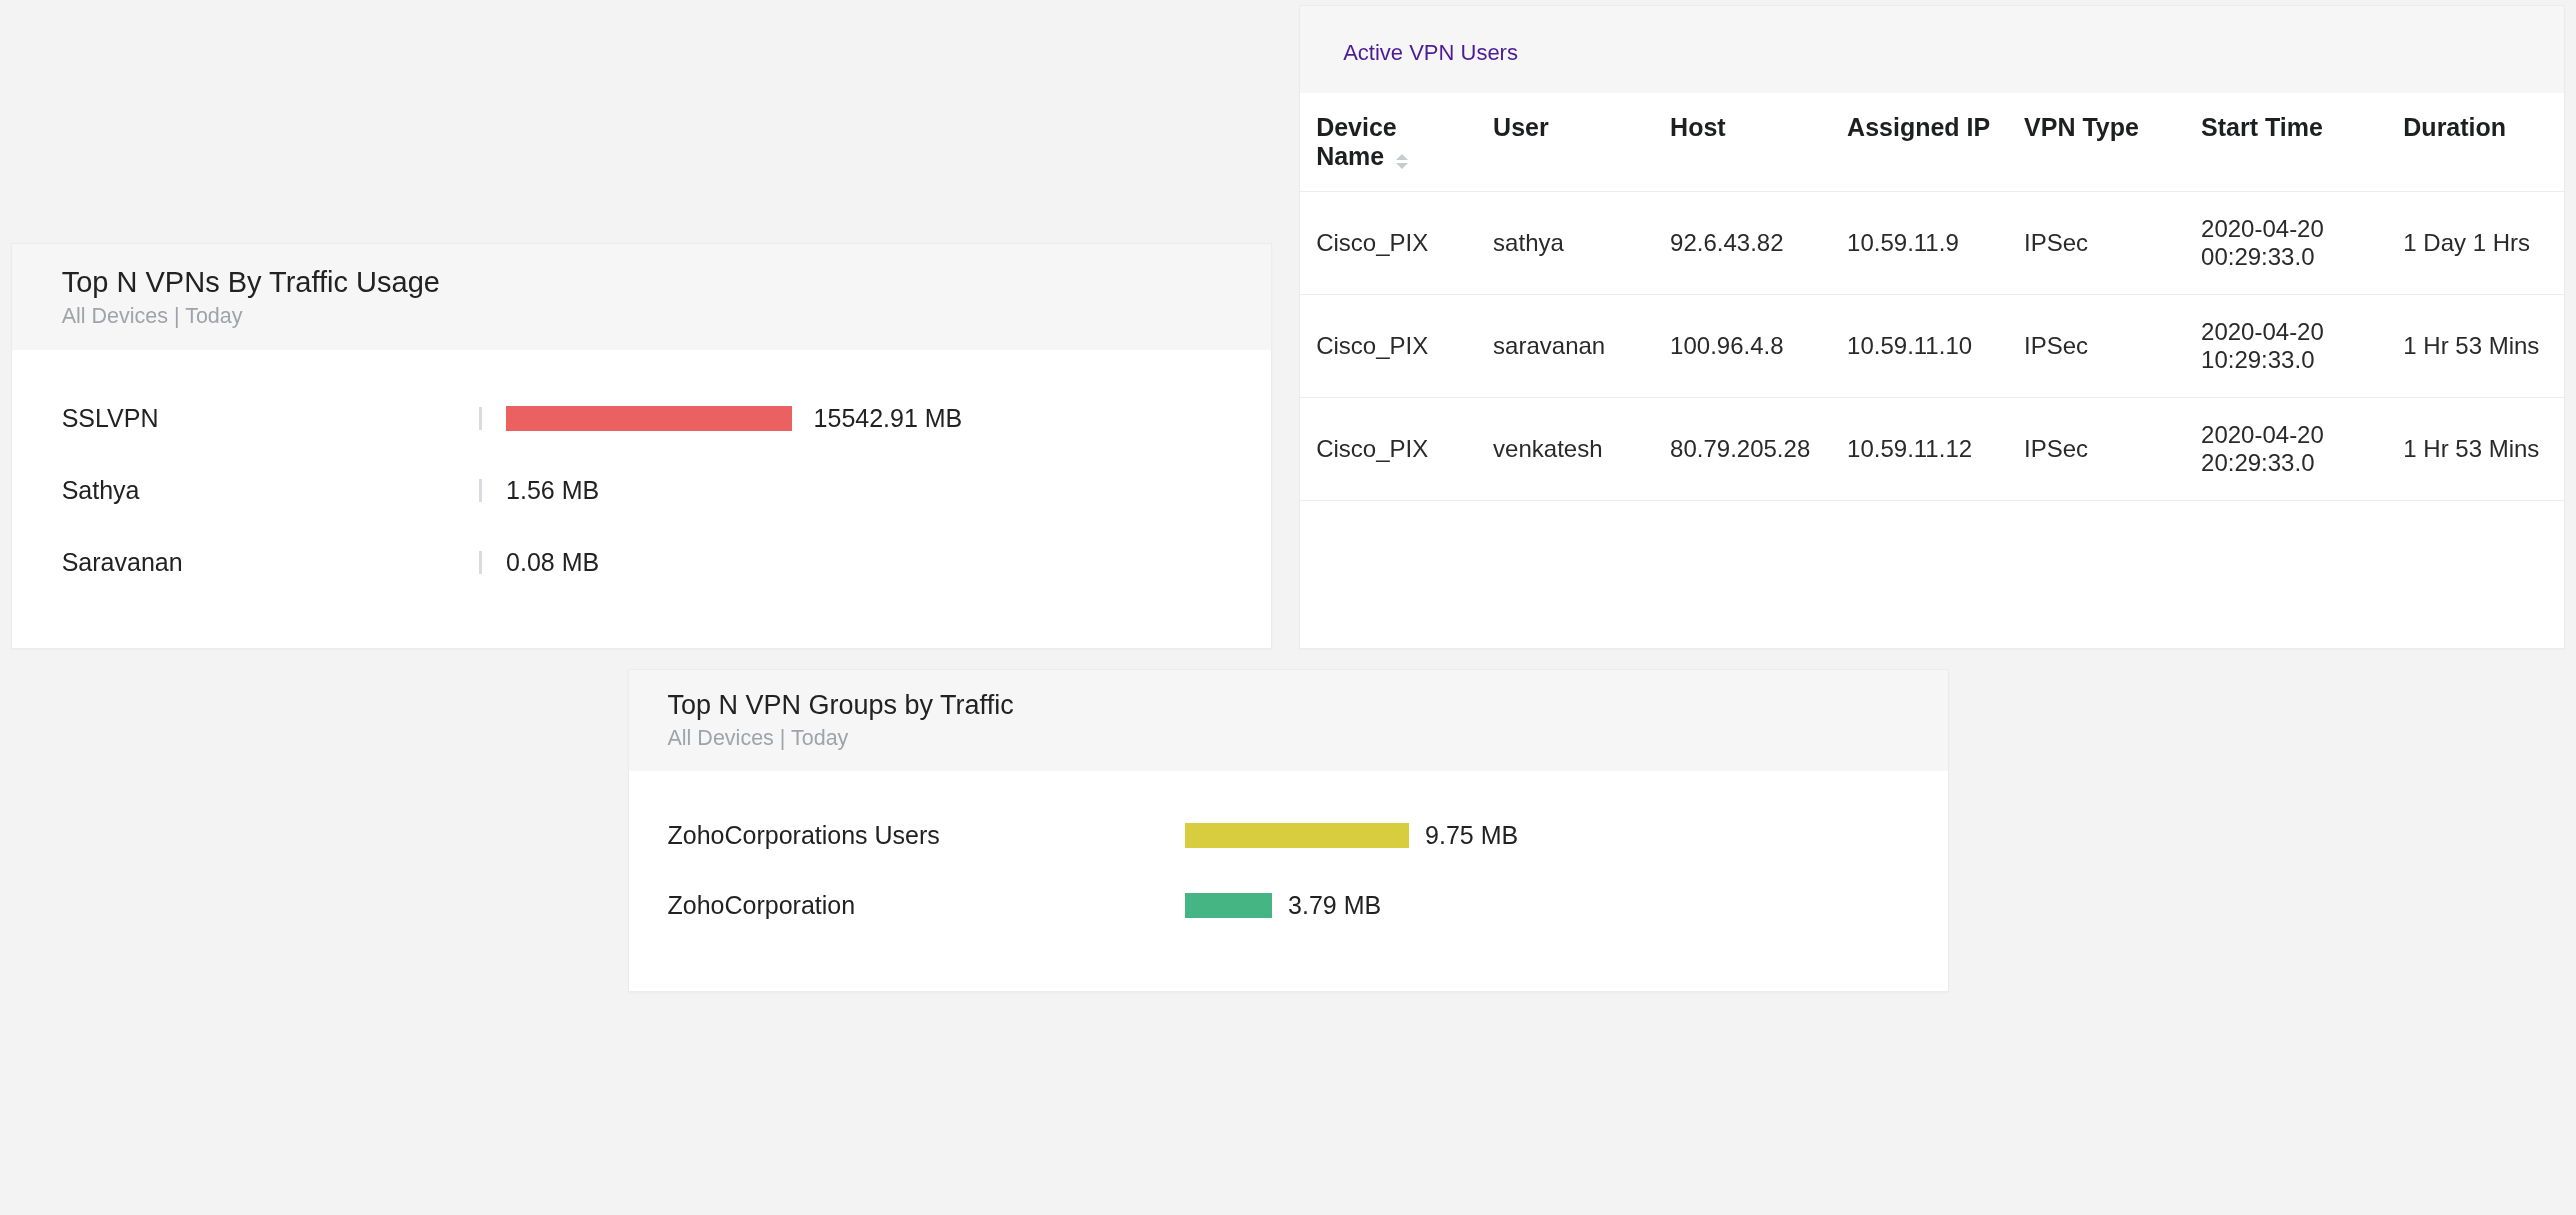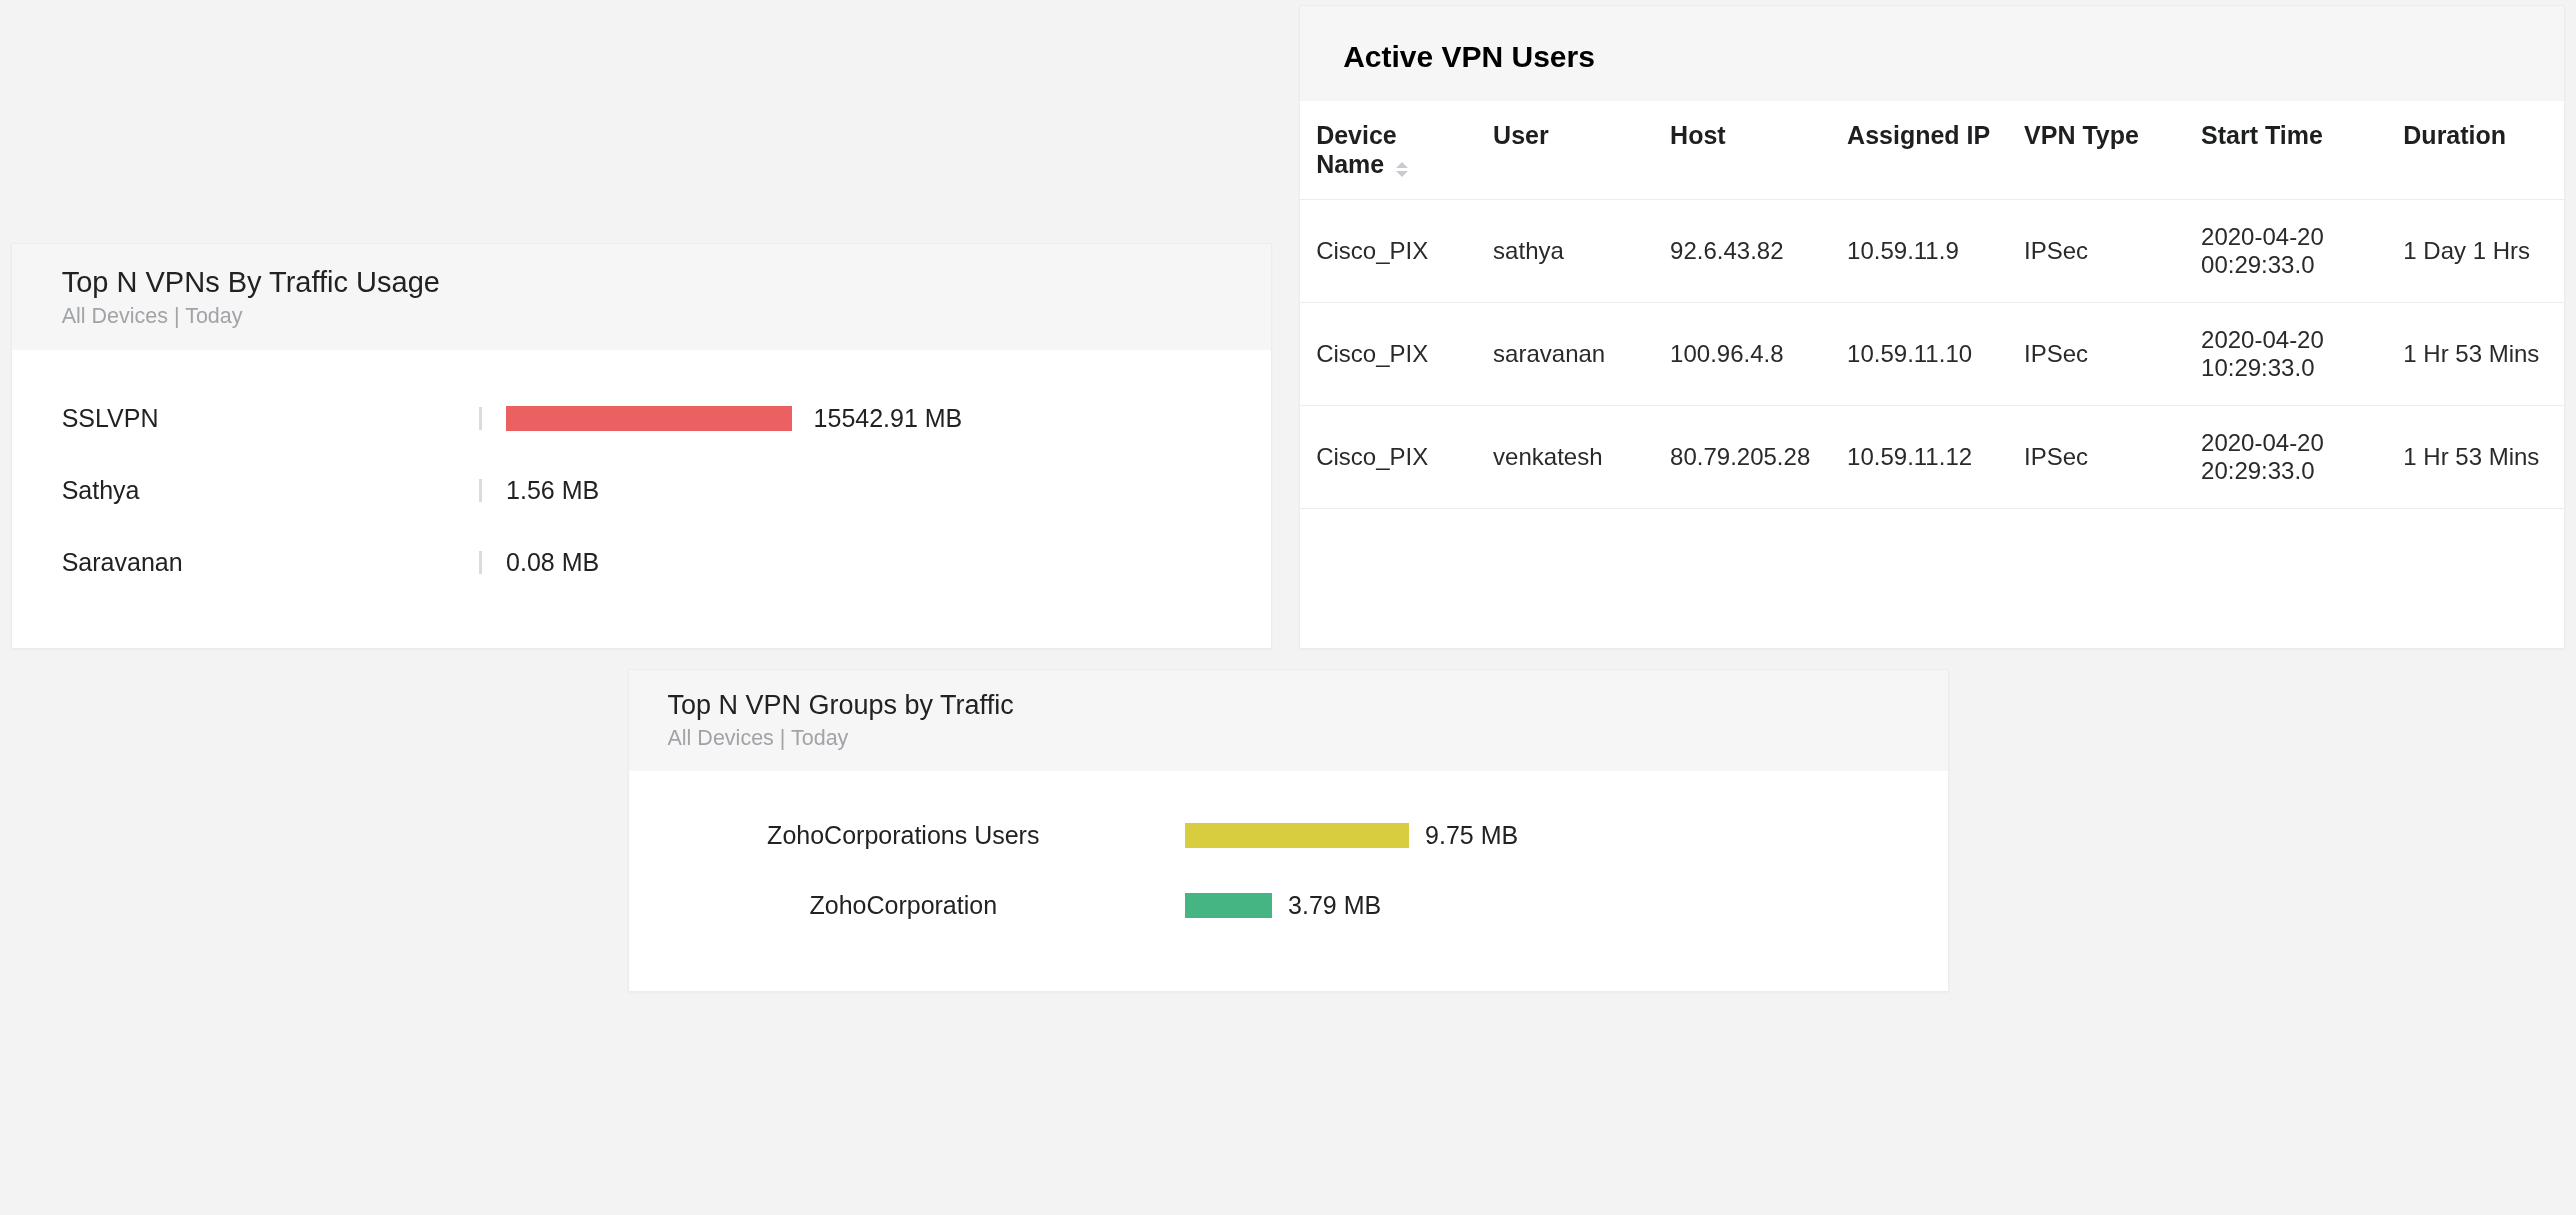--- a/index.html
+++ b/index.html
@@ -66,21 +66,21 @@
   }
   .bar-right {
     display: flex; align-items: center; gap: 21.5px;
     position: relative;
   }
   .bar { height: 25px; }
   .bar-value { font-size: 25px; color: #222; white-space: nowrap; }
 
   
   #panel-active .panel-title-only {
-    font-size: 30px; font-weight: 700; color: #000000;
+    font-size: 22px; font-weight: 400; color: #4c1d95;
     padding: 34px 43px 27px 43px;
     background: var(--panel-head);
   }
   table.active-table {
     width: 100%;
     border-collapse: collapse;
     table-layout: fixed;
   }
   table.active-table thead th {
     text-align: left;
@@ -121,21 +121,20 @@
   .row-bottom {
     display: flex; justify-content: center;
     padding: 19.7px 10.7px 0 10.7px;
   }
   #panel-groups { width: 1321px; }
   #panel-groups .panel-head { padding: 19.7px 39px; }
   #panel-groups .panel-body { padding: 30px 39px 50px 39px; }
   #panel-groups .bar-row {
     grid-template-columns: 38% 1fr;
     height: 70px;
-    text-align: center;
   }
   #panel-groups .bar-right { gap: 16px; margin-left: 46px; }
 
   
   #panel-traffic { width: 1325px; }
   #panel-active  { width: 1330px; min-height: 644px; }
 
   
   .col-device { width: 14%; }
   .col-user   { width: 14%; }

